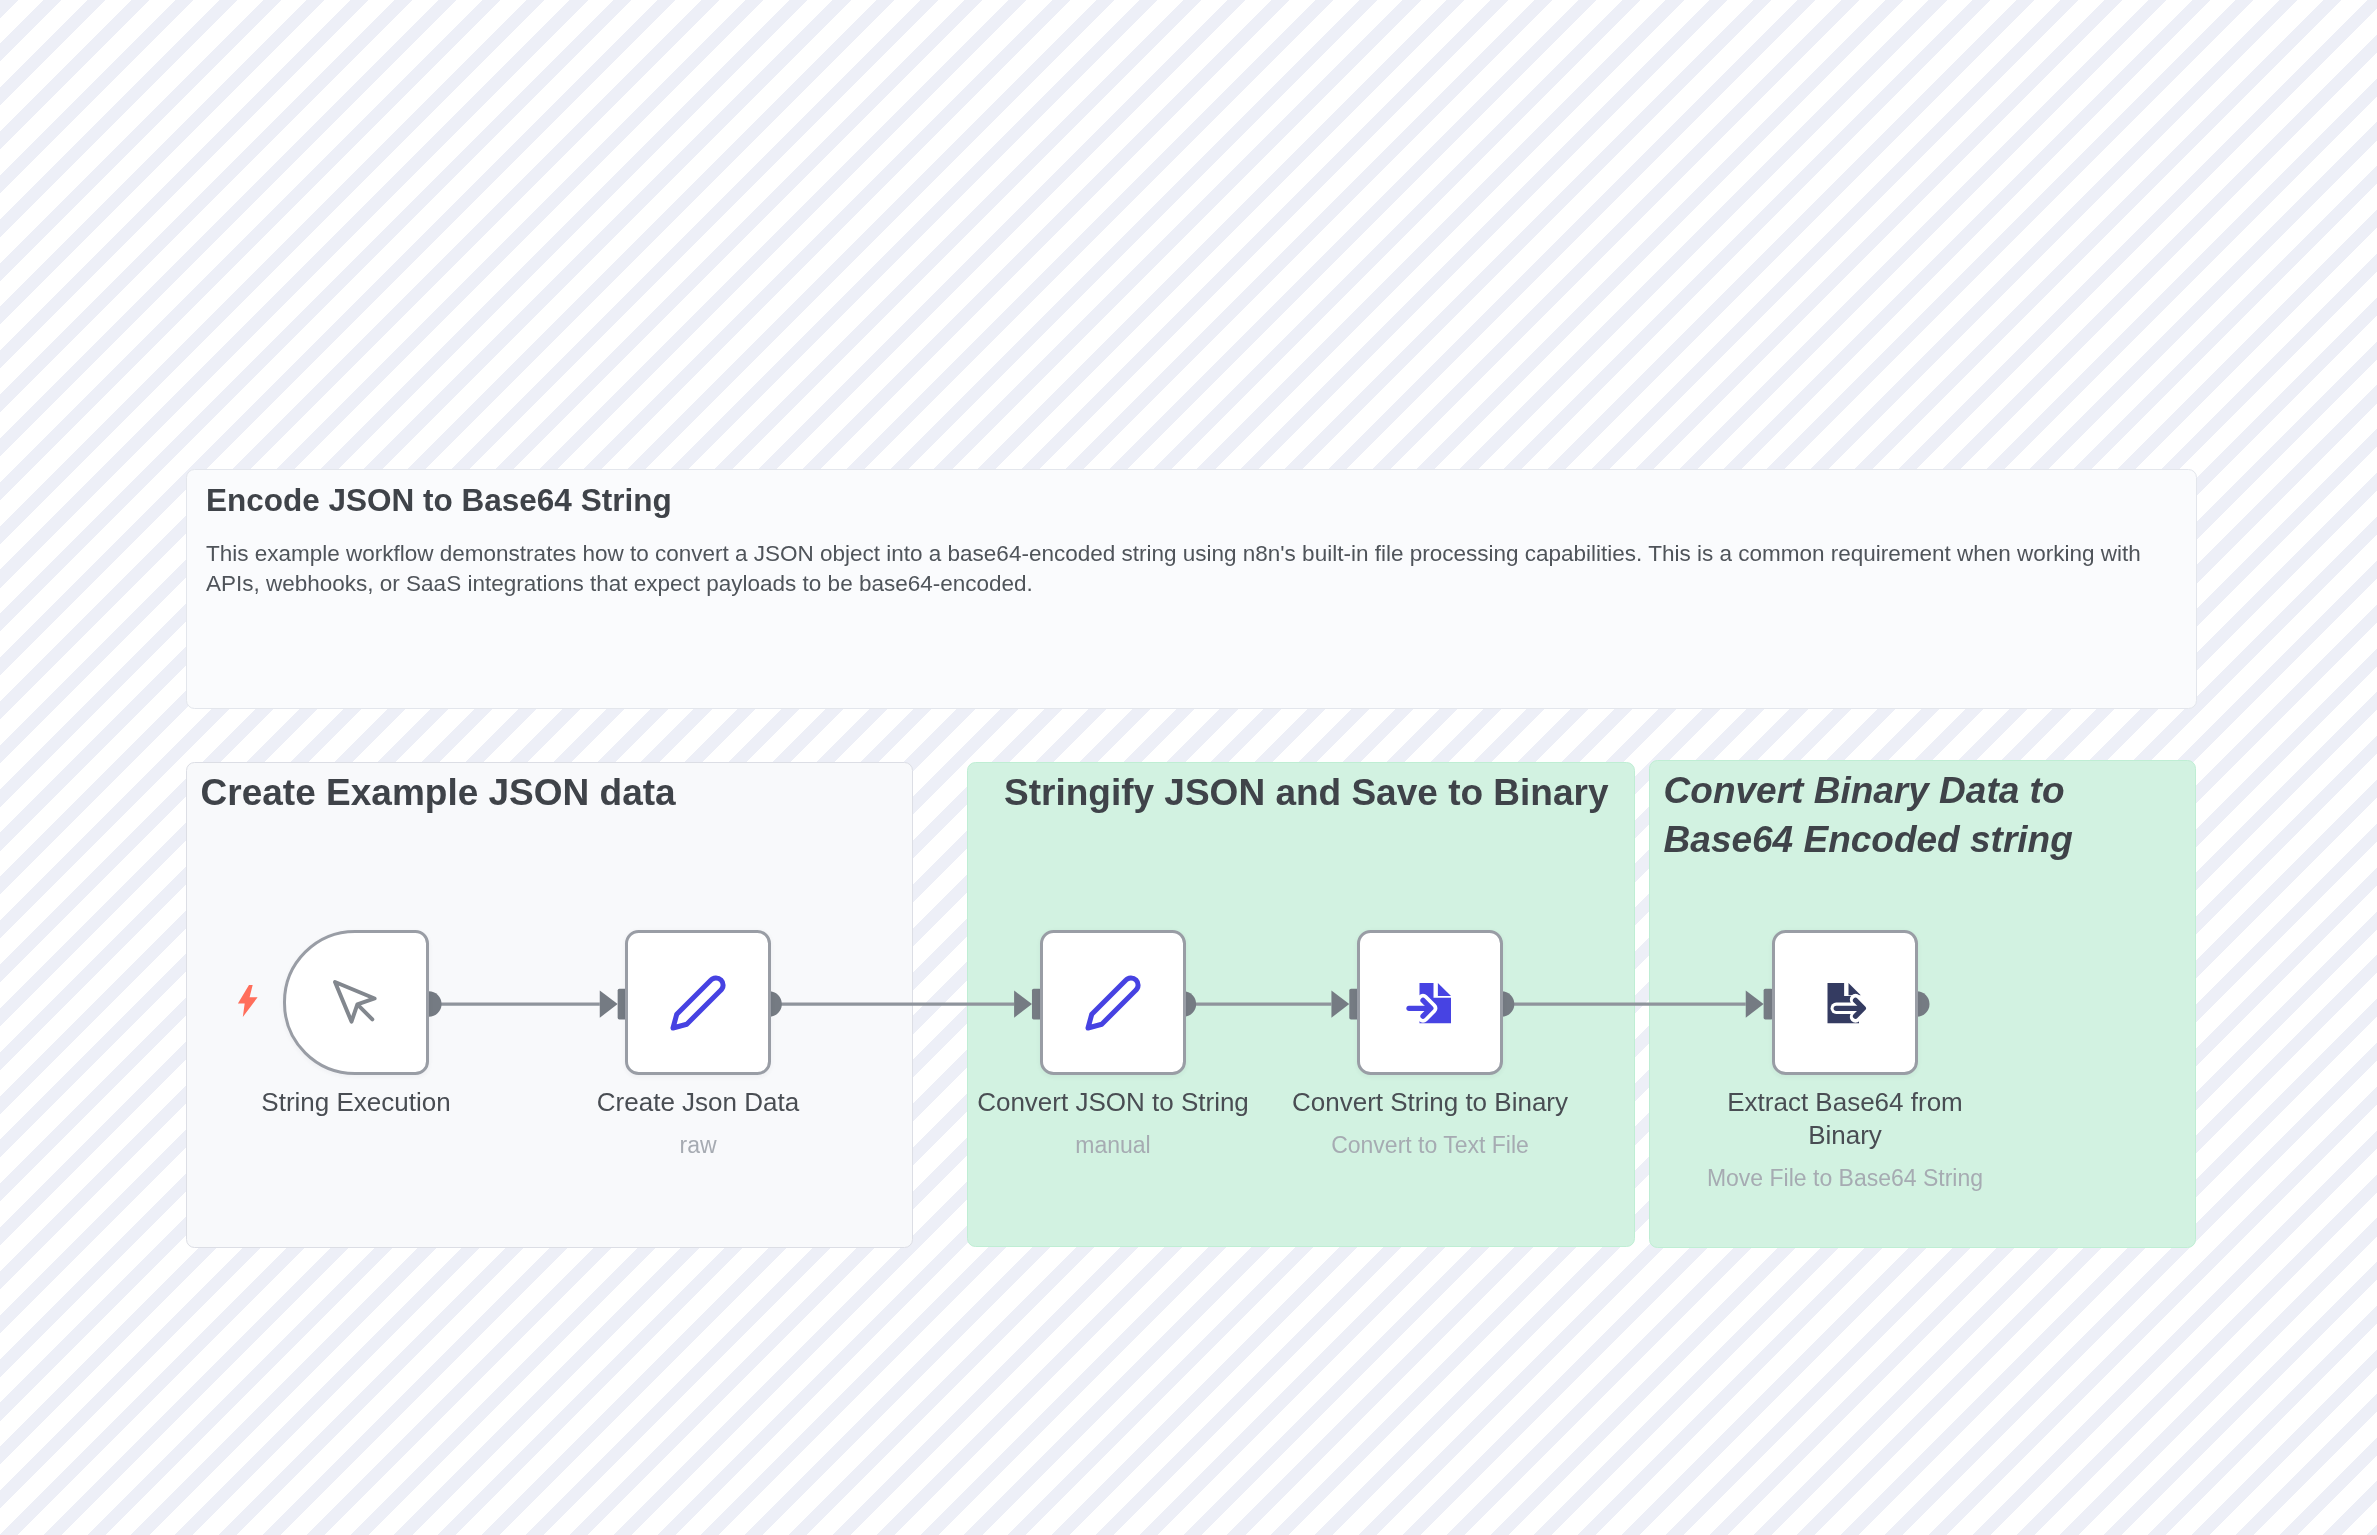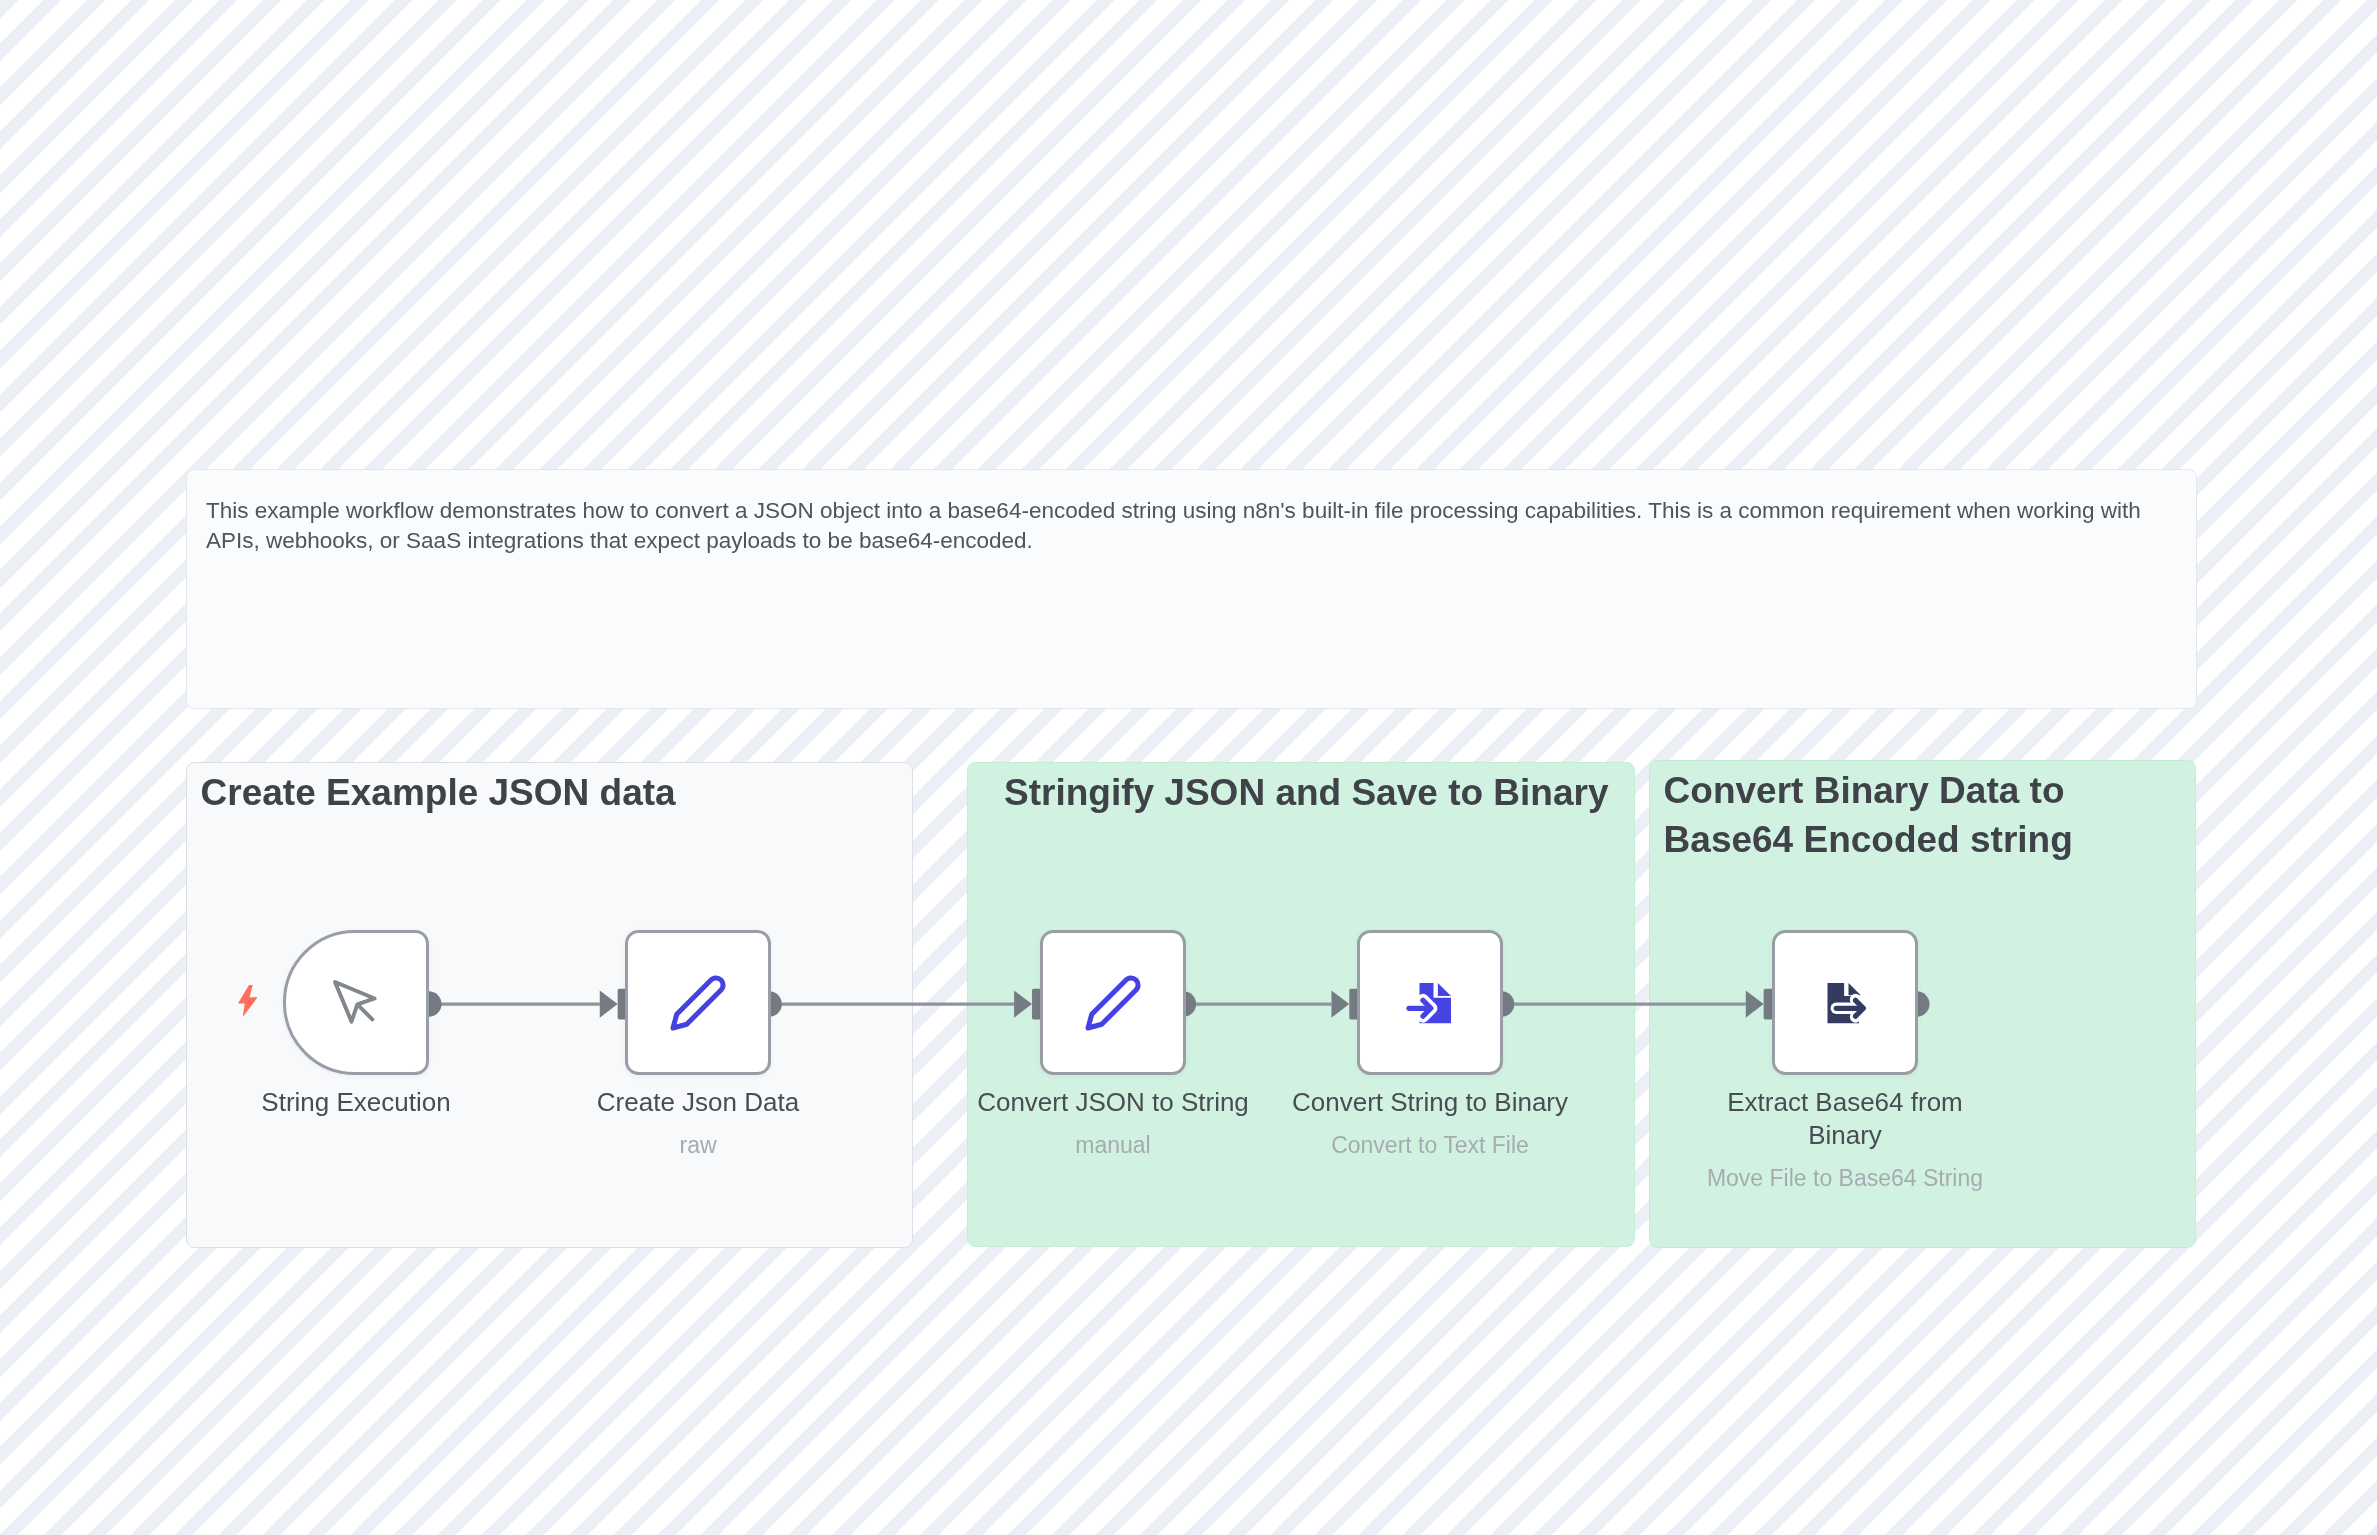--- a/index.html
+++ b/index.html
@@ -36,21 +36,21 @@
   .info-title{margin:0;font-size:31.5px;line-height:43px;font-weight:bold;color:var(--heading);}
   .info-body{margin:17px 0 0;font-size:22.5px;line-height:30px;color:var(--body-text);max-width:1940px;}
   .info-em{margin:22px 0 0;font-size:22.5px;line-height:30px;font-weight:bold;color:#43474d;}
 
   .group-note{position:absolute;border-radius:8.5px;padding:5.1px 13.6px;}
   .group-note.white{background:var(--note-white-bg);border:1.7px solid var(--note-white-border);}
   .group-note.green{background:var(--note-green-bg);border:1.7px solid var(--note-green-border);}
   .group-title{margin:0;font-size:37px;line-height:49px;font-weight:bold;color:var(--heading);}
   #group-1{left:186px;top:762px;width:727px;height:486px;}
   #group-2{left:967px;top:762px;width:668px;height:485px;padding-left:36px;}
-  #group-3{left:1649px;top:760px;width:547px;height:488px;}
+  #group-3{left:1649px;top:760px;width:547px;height:488px;font-style:italic;}
 
   .connections{position:absolute;left:0;top:0;pointer-events:none;}
   .connections line{stroke:var(--connector);stroke-width:4;}
   .connections .endpoint{fill:var(--connector-solid);}
 
   .node-unit{position:absolute;top:930px;width:146px;}
   .node{
     width:146px;height:145px;background:#ffffff;
     border:3px solid var(--node-border);border-radius:13.6px;
     display:flex;align-items:center;justify-content:center;
@@ -64,20 +64,21 @@
   .node-meta.narrow{width:286px;}
   .node-label{font-size:26px;line-height:33px;color:var(--label-text);}
   .node-sub{margin-top:13px;font-size:23px;line-height:27px;color:var(--sub-text);white-space:nowrap;}
 
   .bolt{position:absolute;left:235px;top:985px;}
 </style>
 </head>
 <body>
 
 <section class="info-note">
+  <h1 class="info-title">Encode JSON to Base64 String</h1>
   <p class="info-body">This example workflow demonstrates how to convert a JSON object into a base64-encoded string using n8n's built-in file processing capabilities. This is a common requirement when working with APIs, webhooks, or SaaS integrations that expect payloads to be base64-encoded.</p>
 </section>
 
 <section id="group-1" class="group-note white">
   <h2 class="group-title">Create Example JSON data</h2>
 </section>
 <section id="group-2" class="group-note green">
   <h2 class="group-title">Stringify JSON and Save to Binary</h2>
 </section>
 <section id="group-3" class="group-note green">

